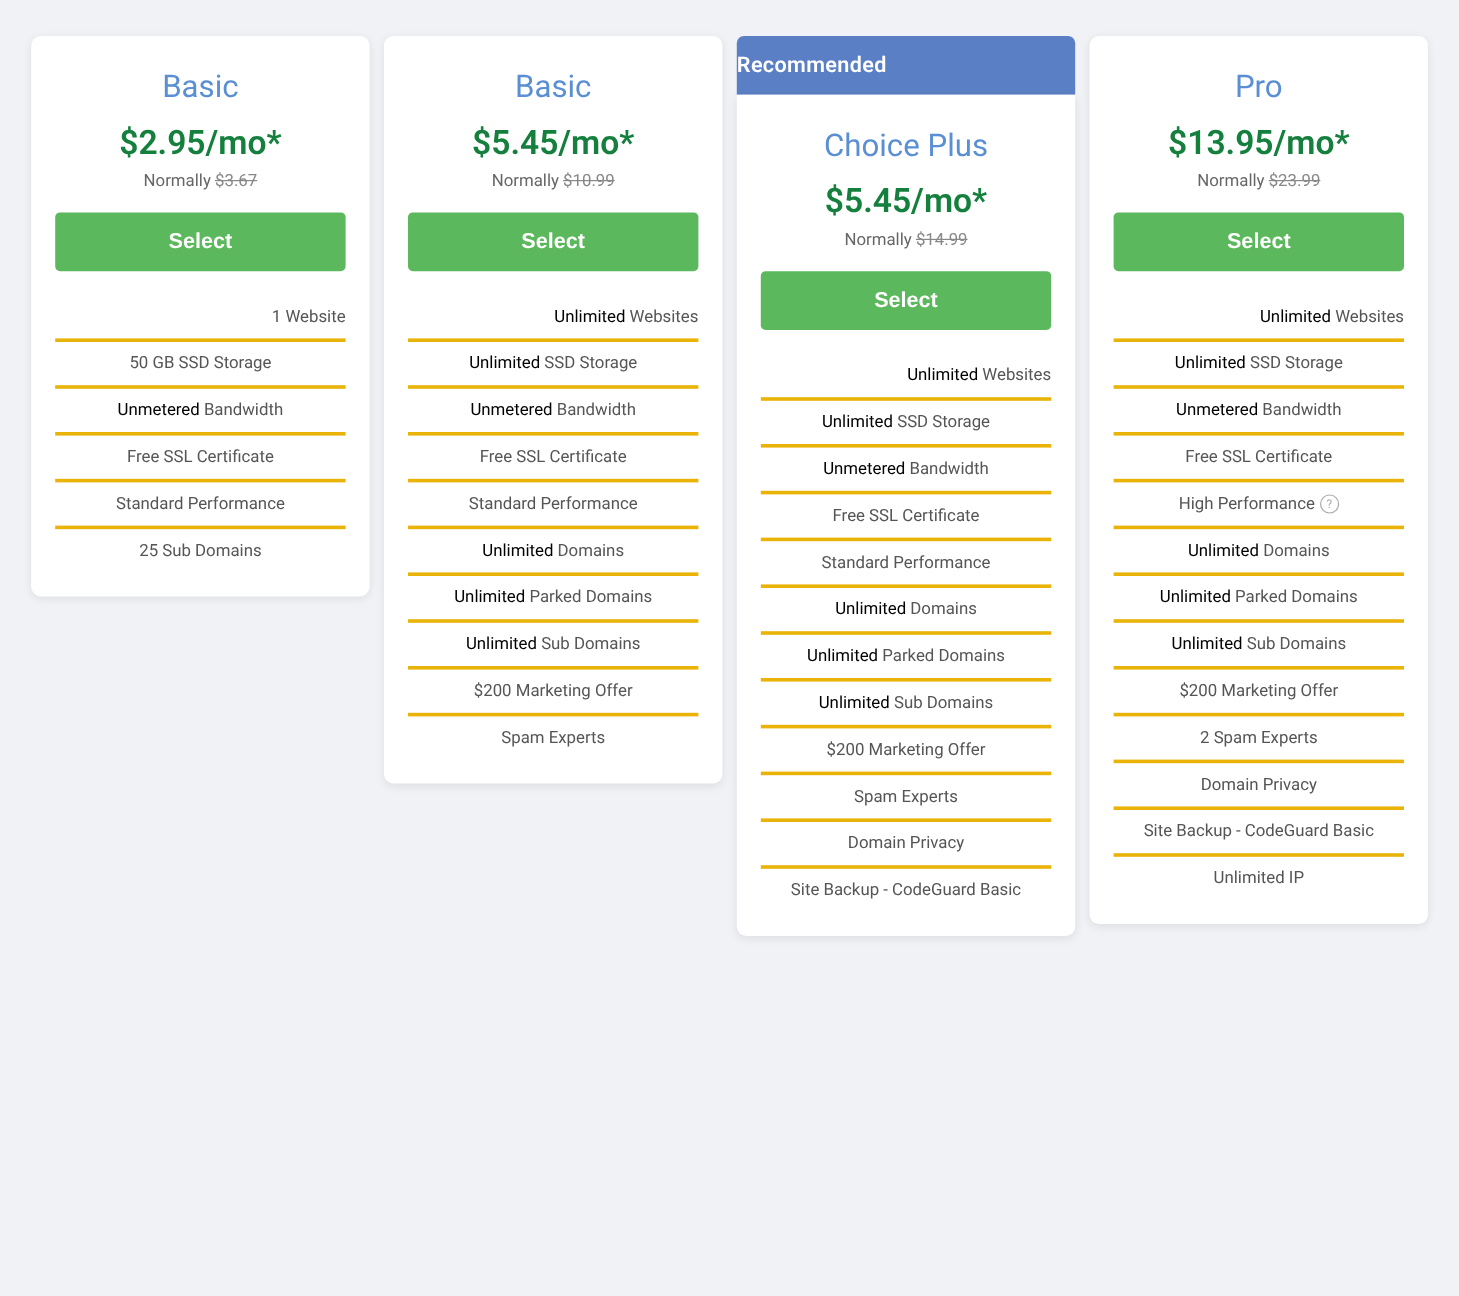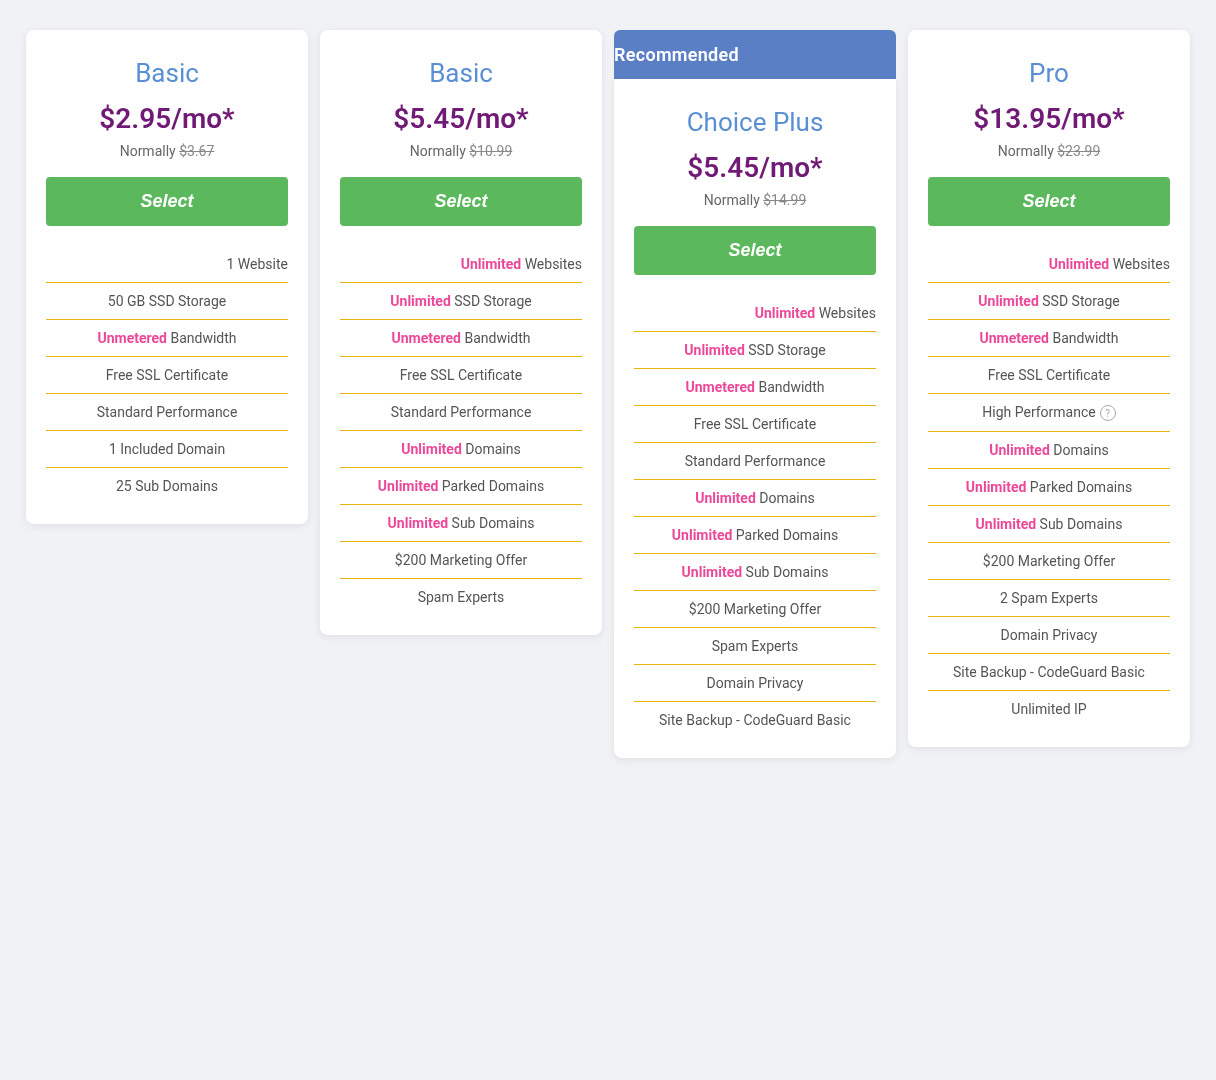--- a/index.html
+++ b/index.html
@@ -51,21 +51,21 @@
     .plan-wrapper.recommended .plan-card {
       border-radius: 0 0 8px 8px;
     }
     .plan-name {
       color: #5b8fd4;
       font-size: 26px;
       font-weight: 400;
       margin-bottom: 14px;
     }
     .plan-price {
-      color: #701a75;
+      color: #15803d;
       font-size: 28px;
       font-weight: 600;
       margin-bottom: 8px;
     }
     .plan-normal {
       color: #666;
       font-size: 14px;
       margin-bottom: 18px;
     }
     .plan-normal s {
@@ -75,40 +75,39 @@
       background: #5cb85c;
       color: white;
       border: none;
       border-radius: 4px;
       padding: 14px 17px;
       width: 100%;
       font-size: 18px;
       font-weight: 600;
       cursor: pointer;
       margin-bottom: 20px;
-      font-style: italic;
     }
     .features-list {
       width: 100%;
       list-style: none;
     }
     .feature-item {
       text-align: center;
       padding: 10px 0;
       font-size: 14px;
       color: #555;
-      border-top: 1px solid #eab308;
+      border-top: 3px solid #eab308;
     }
     .feature-item:first-child {
       border-top: none;
       text-align: right;
     }
     .highlight {
-      color: #ec4899;
-      font-weight: 700;
+      color: #000000;
+      font-weight: 400;
     }
     .info-icon {
       display: inline-flex;
       align-items: center;
       justify-content: center;
       width: 16px;
       height: 16px;
       border: 1.5px solid #aaa;
       border-radius: 50%;
       font-size: 10px;
@@ -127,21 +126,20 @@
         <div class="plan-name">Basic</div>
         <div class="plan-price">$2.95/mo*</div>
         <div class="plan-normal">Normally <s>$3.67</s></div>
         <button class="select-btn">Select</button>
         <ul class="features-list">
           <li class="feature-item">1 Website</li>
           <li class="feature-item">50 GB SSD Storage</li>
           <li class="feature-item"><span class="highlight">Unmetered</span> Bandwidth</li>
           <li class="feature-item">Free SSL Certificate</li>
           <li class="feature-item">Standard Performance</li>
-          <li class="feature-item">1 Included Domain</li>
           <li class="feature-item">25 Sub Domains</li>
         </ul>
       </div>
     </div>
     <div class="plan-wrapper">
       <div class="plan-card">
         <div class="plan-name">Basic</div>
         <div class="plan-price">$5.45/mo*</div>
         <div class="plan-normal">Normally <s>$10.99</s></div>
         <button class="select-btn">Select</button>

